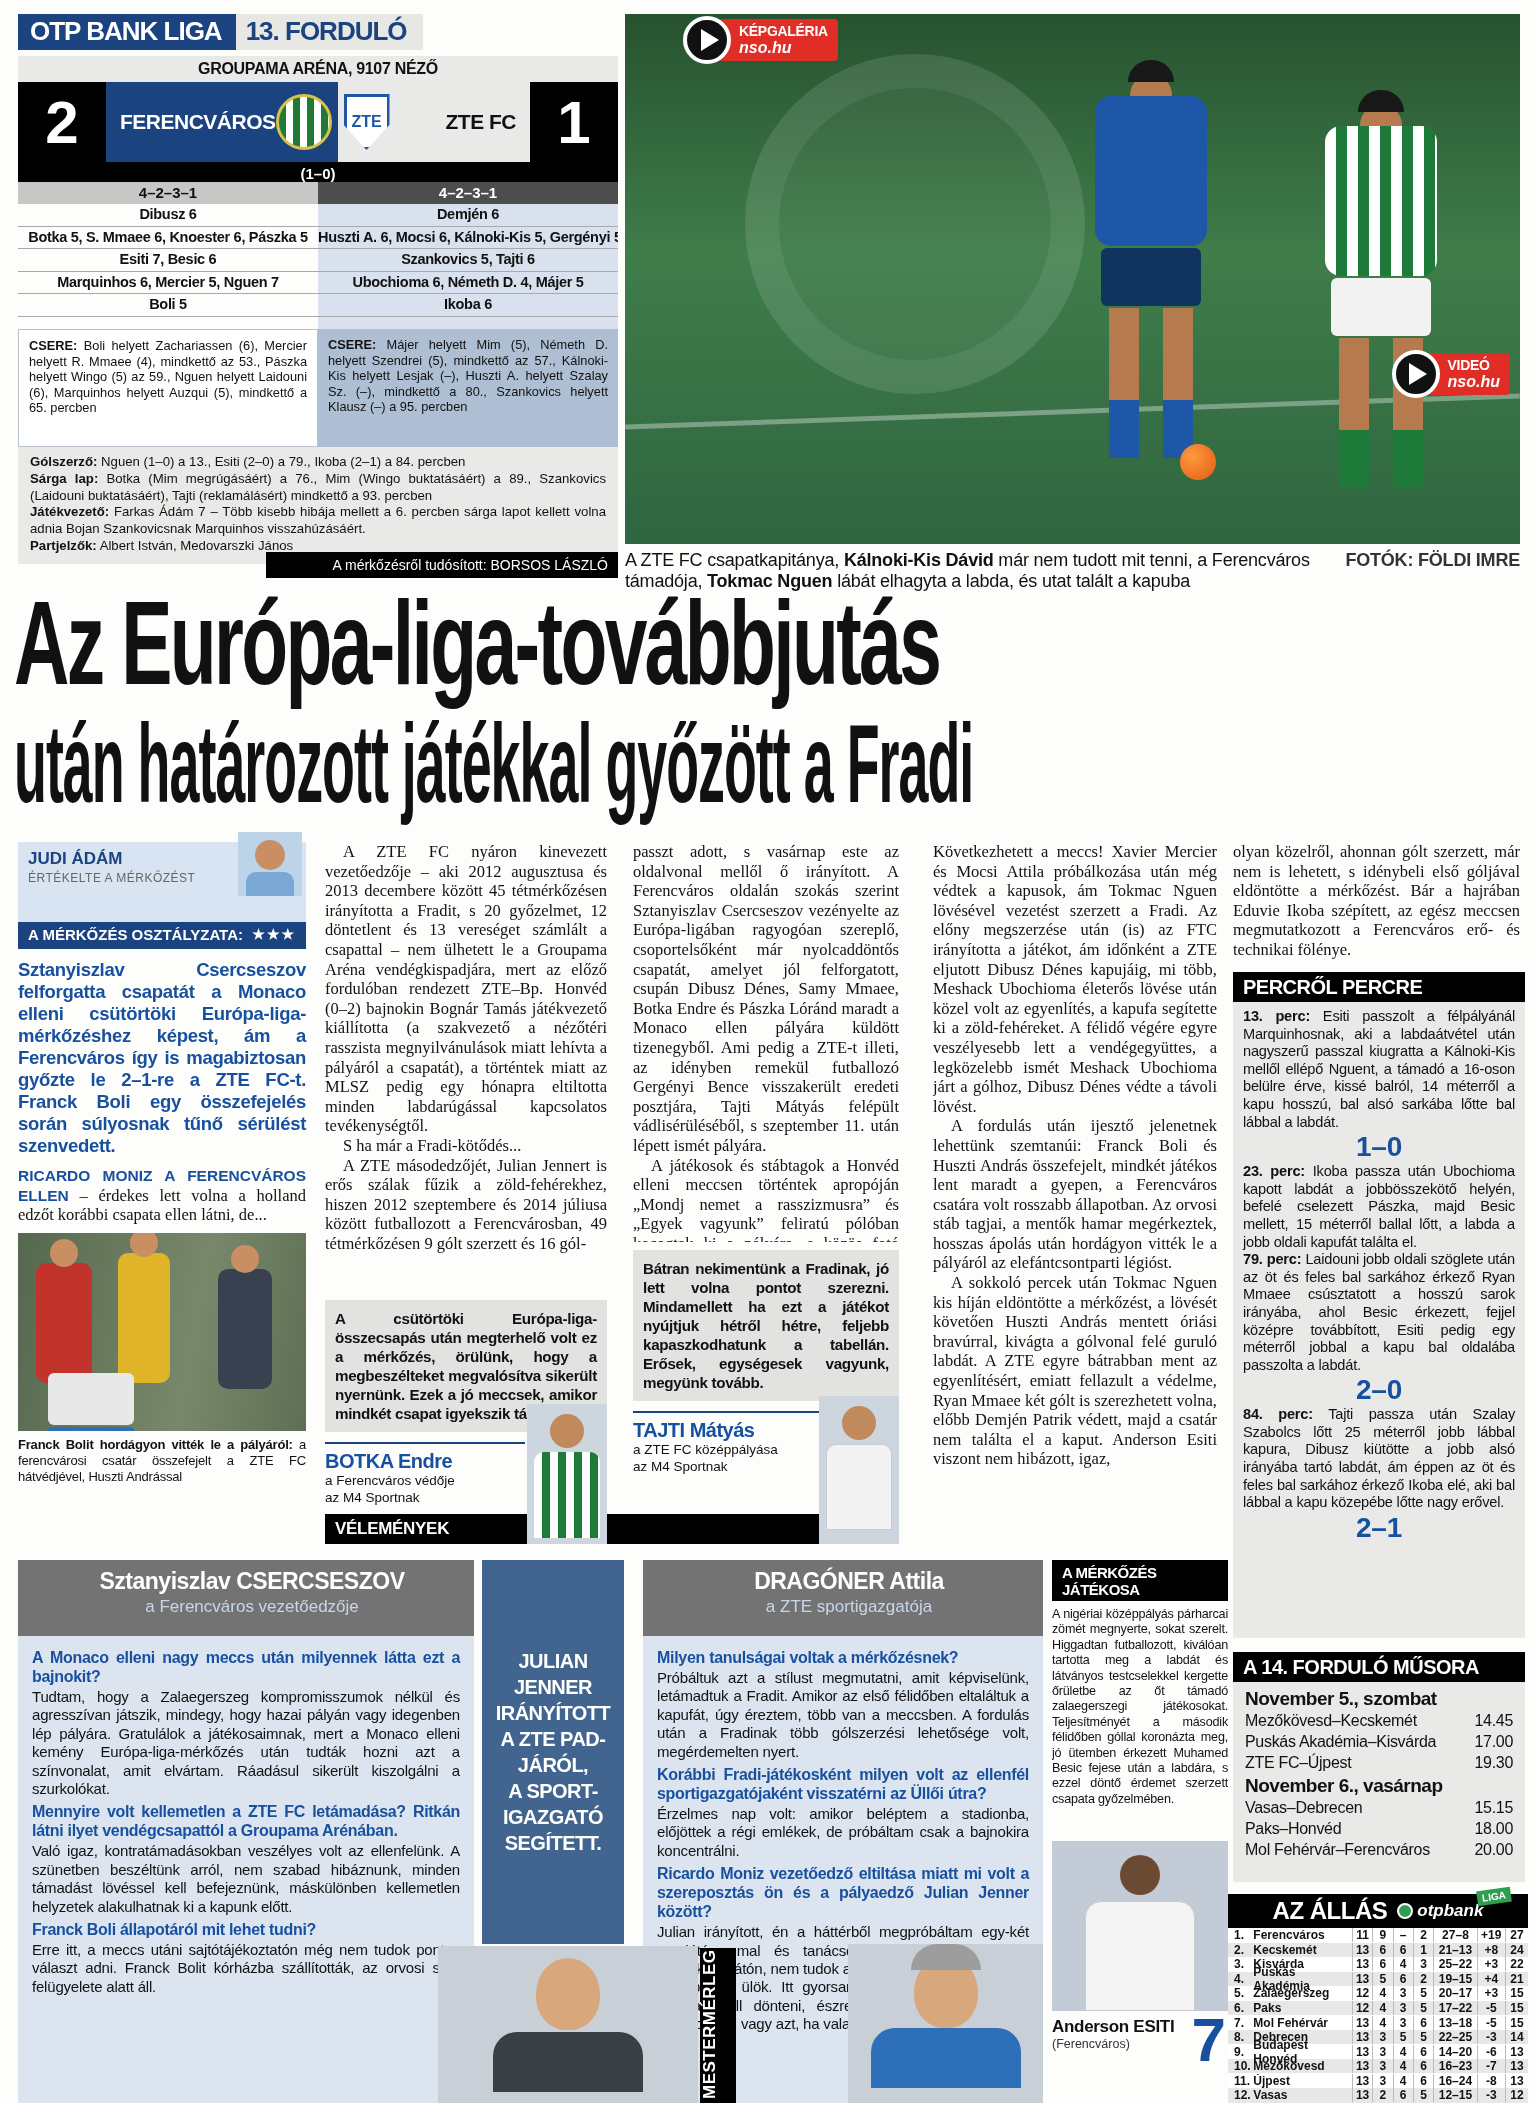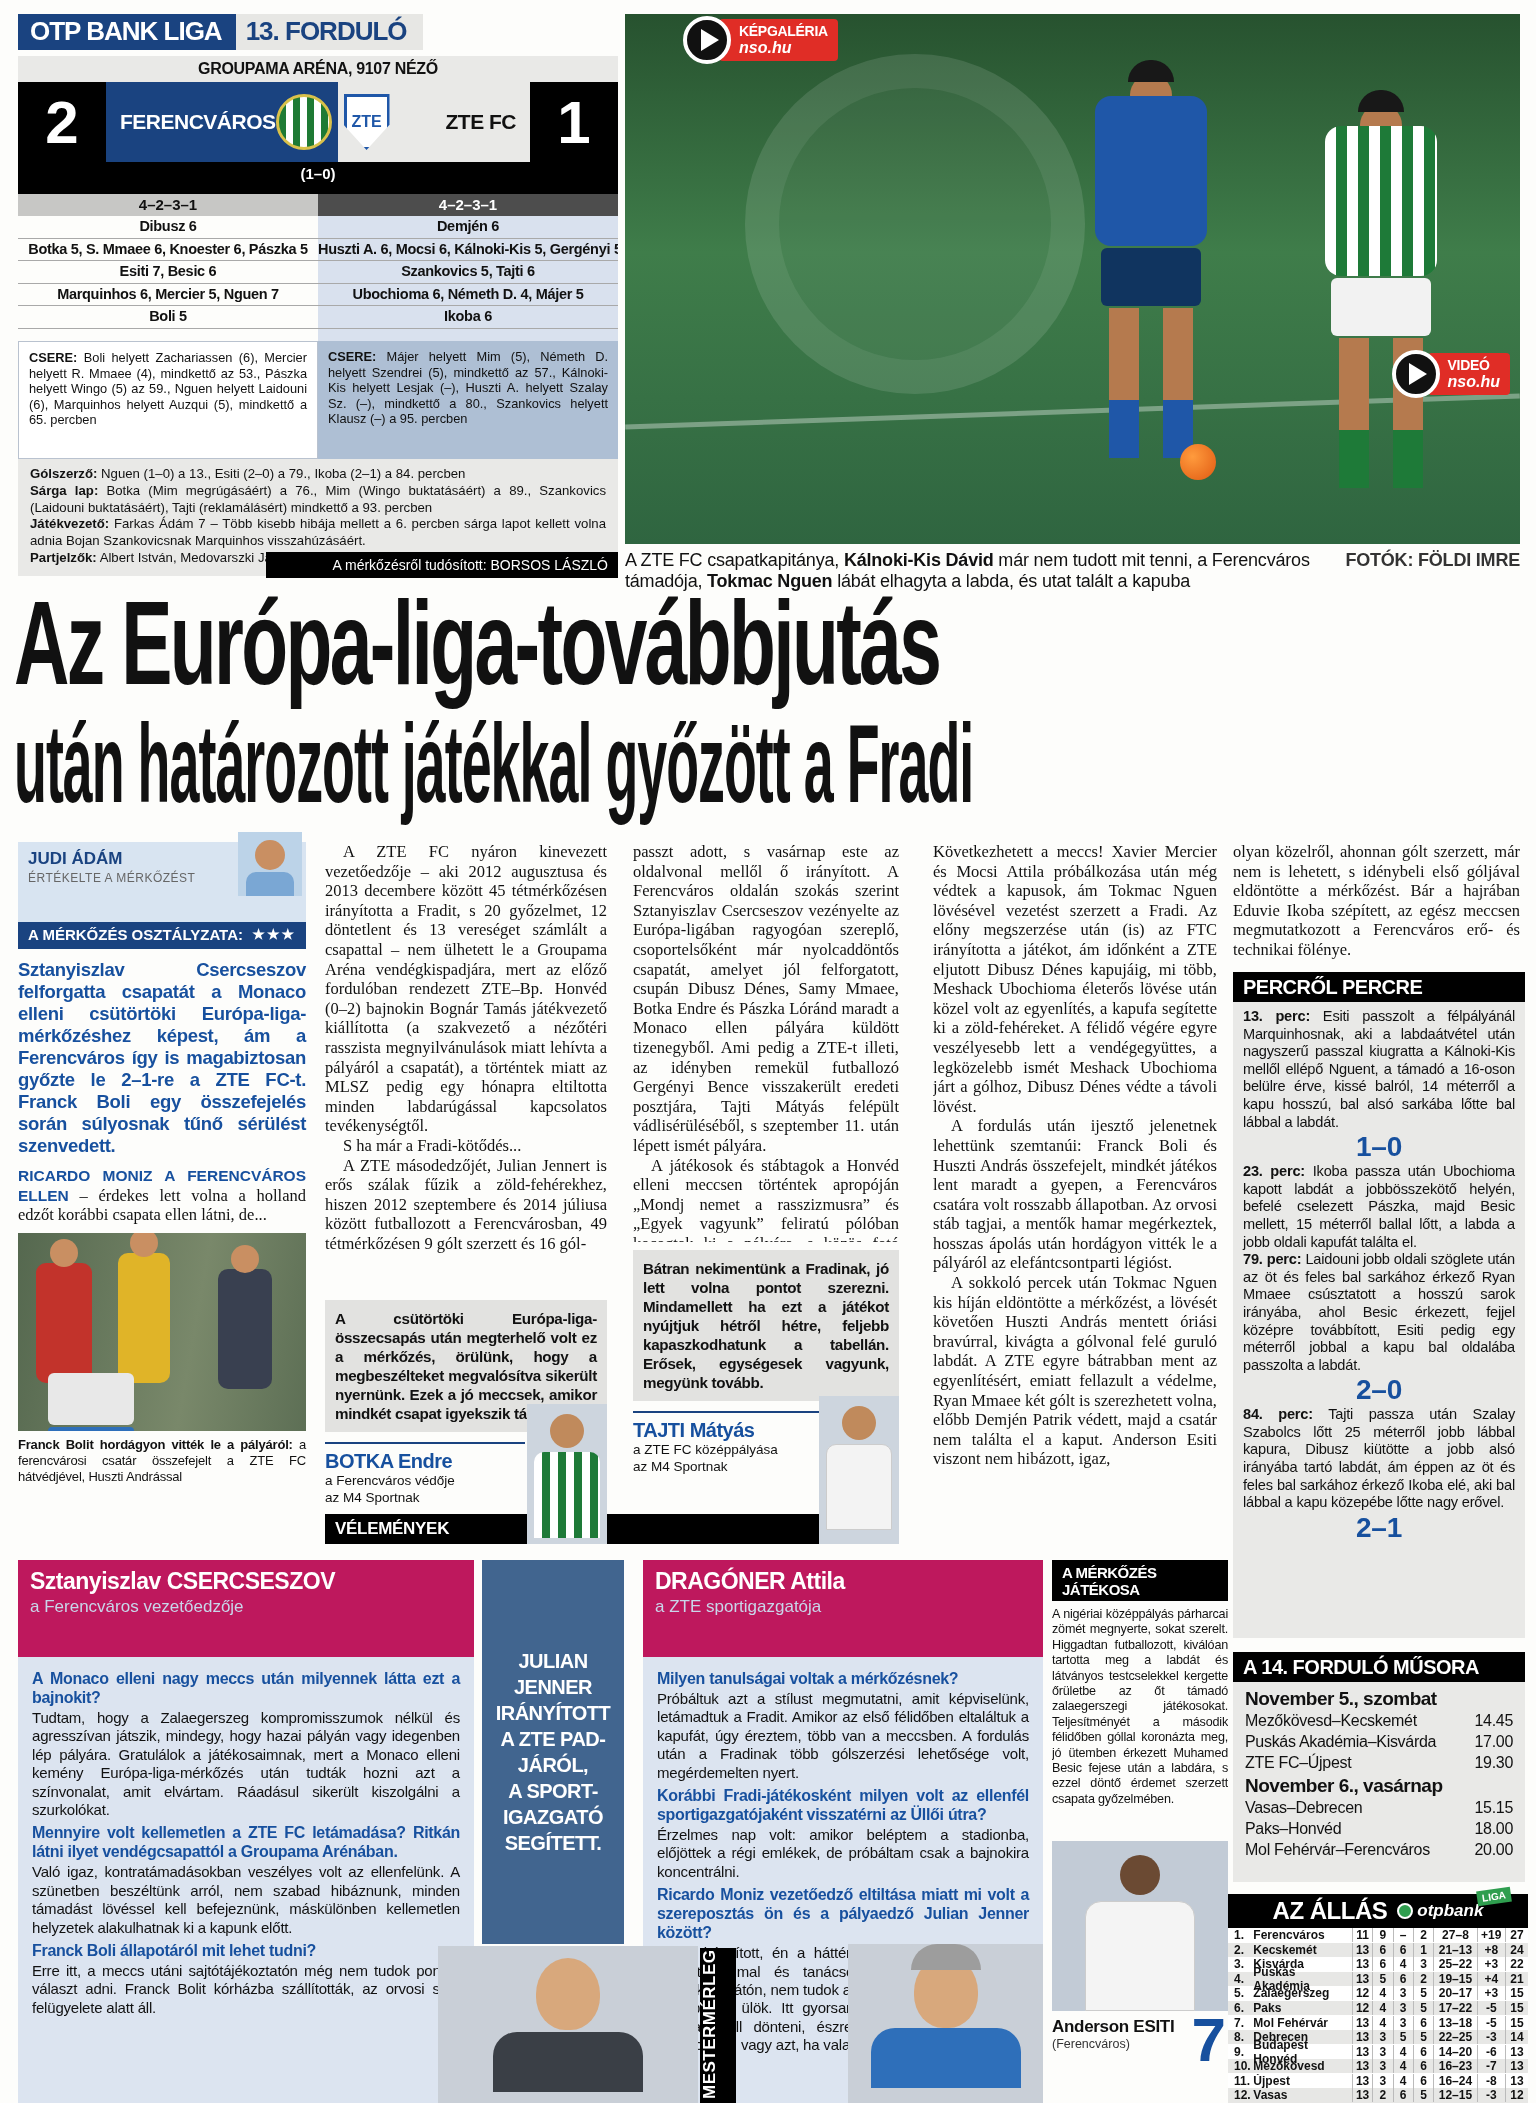--- a/index.html
+++ b/index.html
@@ -25,21 +25,21 @@
   .teambar{flex:1;display:flex;align-items:center;}
   .homebar{background:#1a4380;color:#fff;justify-content:space-between;padding:0 6px 0 14px;}
   .awaybar{background:#e9e9e7;color:#111;justify-content:space-between;padding:0 14px 0 6px;}
   .tname{font-weight:bold;font-size:21px;letter-spacing:-0.5px;}
   .crest{width:56px;height:56px;border-radius:50%;border:3px solid #d9c14a;
         background:repeating-linear-gradient(90deg,#1e7a34 0 7px,#fff 7px 14px);}
   .zlogo{width:46px;height:56px;background:#fff;border:3px solid #1f57a8;
         clip-path:polygon(0 0,100% 0,100% 55%,50% 100%,0 55%);
         display:flex;align-items:center;justify-content:center;
         color:#1f57a8;font-weight:bold;font-size:16px;}
-  .half{height:32px;background:#000;color:#fff;text-align:center;font-weight:bold;
+  .half{height:20px;background:#000;color:#fff;text-align:center;font-weight:bold;
         font-size:15px;padding-top:3px;}
   .formrow{height:22px;display:flex;text-align:center;font-weight:bold;font-size:15px;}
   .formrow div{width:50%;padding-top:2px;}
   .formL{background:#c7c7c5;color:#111;}
   .formR{background:#4d4d4d;color:#fff;}
   .lineups{display:flex;height:125px;}
   .lcol{width:50%;}
   .lcol.right{background:#d9e1ee;}
   .lrow{height:22.6px;border-bottom:1px solid #a9a9a9;text-align:center;
         font-weight:600;font-size:14.5px;padding-top:2px;letter-spacing:-0.3px;
@@ -174,21 +174,21 @@
   .strow:nth-child(even){background:#e7e7e5;}
   .stc{border-left:1px solid #bbb;text-align:center;overflow:hidden;}
   .st-pos{width:26px;border-left:none;text-align:left;padding-left:6px;}
   .st-team{width:102px;border-left:none;text-align:left;}
   .st-n{width:21px;}
   .st-g{width:45px;}
   .st-d{width:29px;}
   .st-p{width:24px;}
 
   
-  .ivhead{background:#be185d;color:#fff;height:97px;padding:8px 0 0 12px;}
+  .ivhead{background:#737373;color:#fff;height:76px;padding:8px 0 0 12px;text-align:center;}
   .ivhead .in{font-weight:bold;font-size:23px;letter-spacing:-0.5px;}
   .ivhead .ir{font-size:17px;color:#c9d6ea;margin-top:2px;}
   .ivbody{background:#dce4f0;height:467px;padding:12px 14px;overflow:hidden;}
   .ivq{color:#17509e;font-weight:bold;font-size:16px;line-height:19px;text-align:justify;
         letter-spacing:-0.3px;margin:0 0 2px 0;}
   .iva{font-size:15px;line-height:18.4px;text-align:justify;letter-spacing:-0.2px;margin:0 0 4px 0;}
   .iv1{left:18px;top:1560px;width:456px;height:543px;}
   .iv2{left:643px;top:1560px;width:400px;height:543px;}
   .pull{left:482px;top:1560px;width:142px;height:384px;background:#41658f;color:#fff;
         display:flex;align-items:center;justify-content:center;text-align:center;

